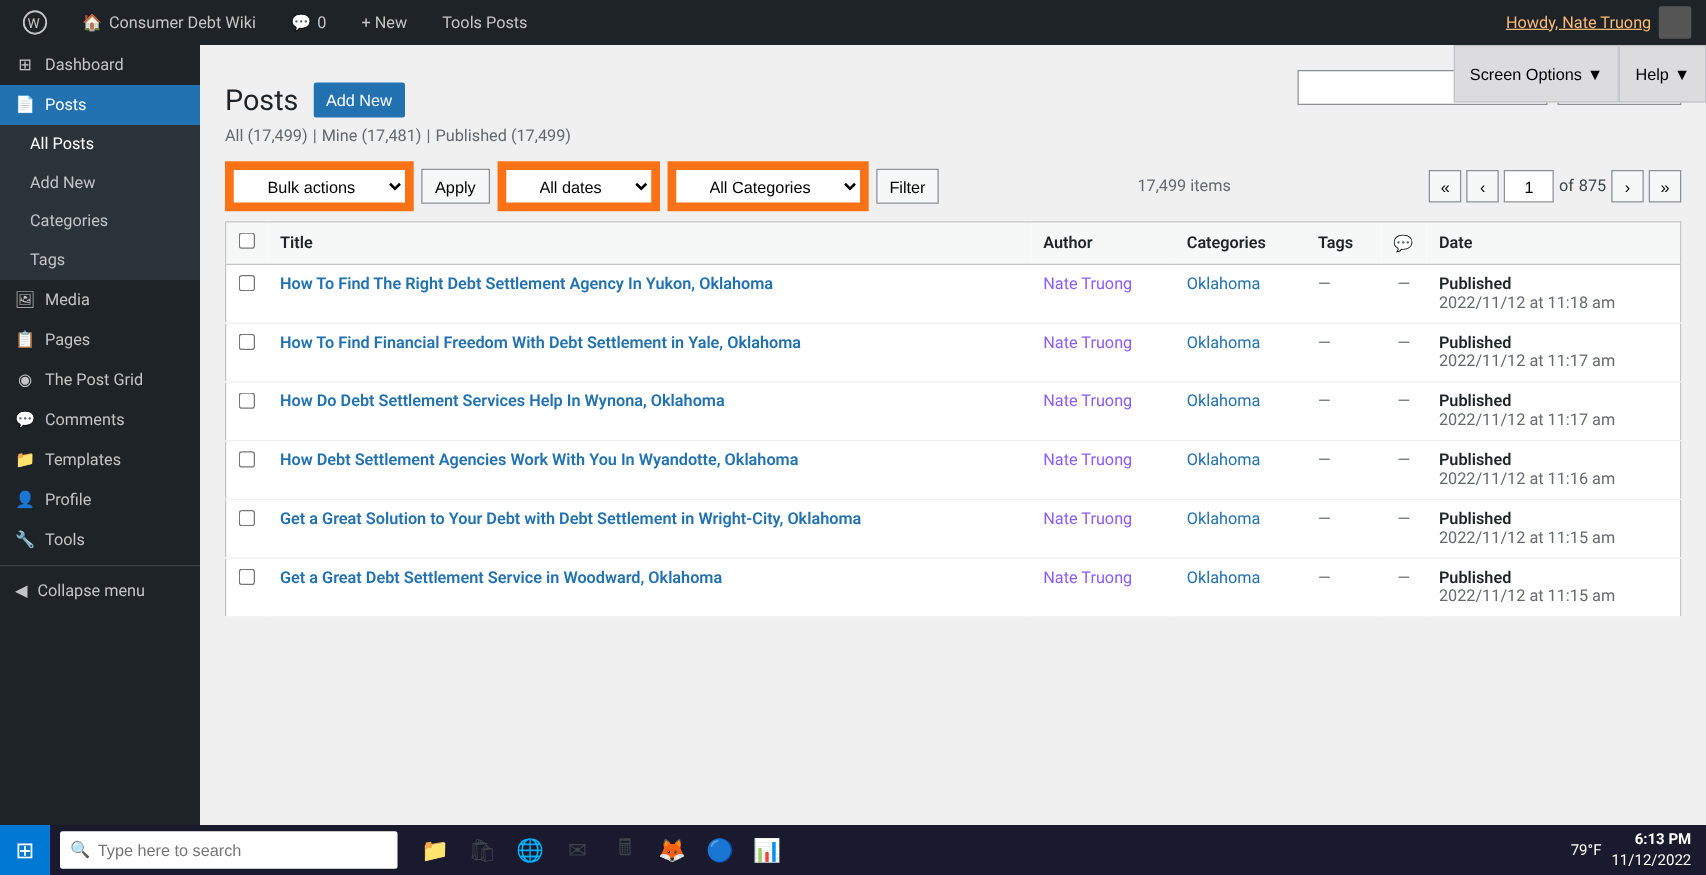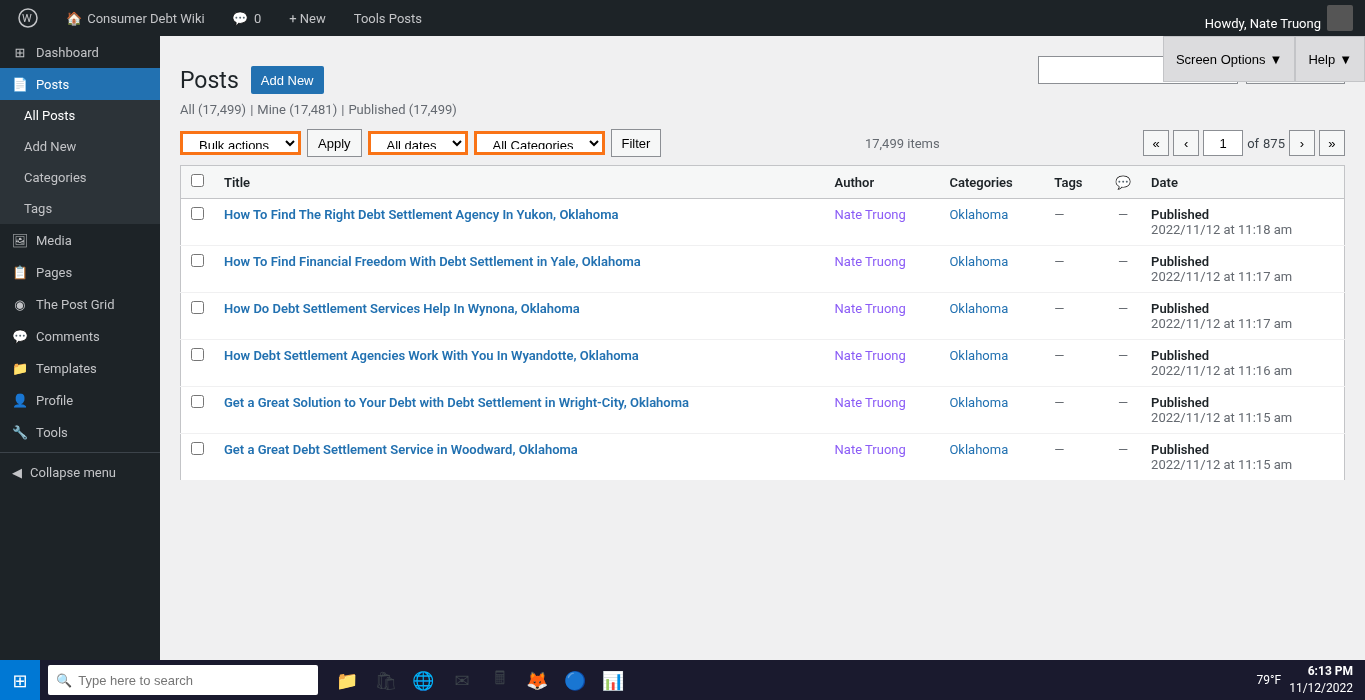--- a/index.html
+++ b/index.html
@@ -14,21 +14,21 @@
       align-items: center;
       padding: 0 12px;
       position: fixed;
       top: 0; left: 0; right: 0;
       z-index: 100;
     }
     .adminbar-left { display: flex; align-items: center; gap: 16px; flex: 1; }
     .adminbar-item { display: flex; align-items: center; gap: 5px; color: #c3c4c7; cursor: pointer; font-size: 13px; padding: 0 6px; height: 36px; }
     .adminbar-logo { width: 20px; height: 20px; }
     .adminbar-right { display: flex; align-items: center; gap: 8px; }
-    .howdy { color: #ffffff; font-size: 13px; display: flex; align-items: flex-end; gap: 6px; }
+    .howdy { color: #fdba74; font-size: 13px; display: flex; align-items: center; gap: 6px; text-decoration: underline; }
     .avatar-box { width: 26px; height: 26px; background: #555; border-radius: 2px; }
 
     
     #sidebar {
       position: fixed;
       top: 36px;
       left: 0;
       bottom: 0;
       width: 160px;
       background: #1d2327;
@@ -146,24 +146,24 @@
 
     
     .filter-bar {
       display: flex;
       align-items: center;
       gap: 6px;
       margin-bottom: 8px;
       clear: both;
     }
     .filter-bar select {
-      border: 3px solid #f97316;
-      padding: 3px 12px;
-      font-size: 13px;
-      height: 24px;
+      border: 7px solid #f97316;
+      padding: 3px 23px;
+      font-size: 13px;
+      height: 40px;
       background: #fff;
     }
     .filter-btn {
       background: #f6f7f7;
       border: 1px solid #8c8f94;
       padding: 4px 10px;
       font-size: 13px;
       cursor: pointer;
       height: 28px;
     }

